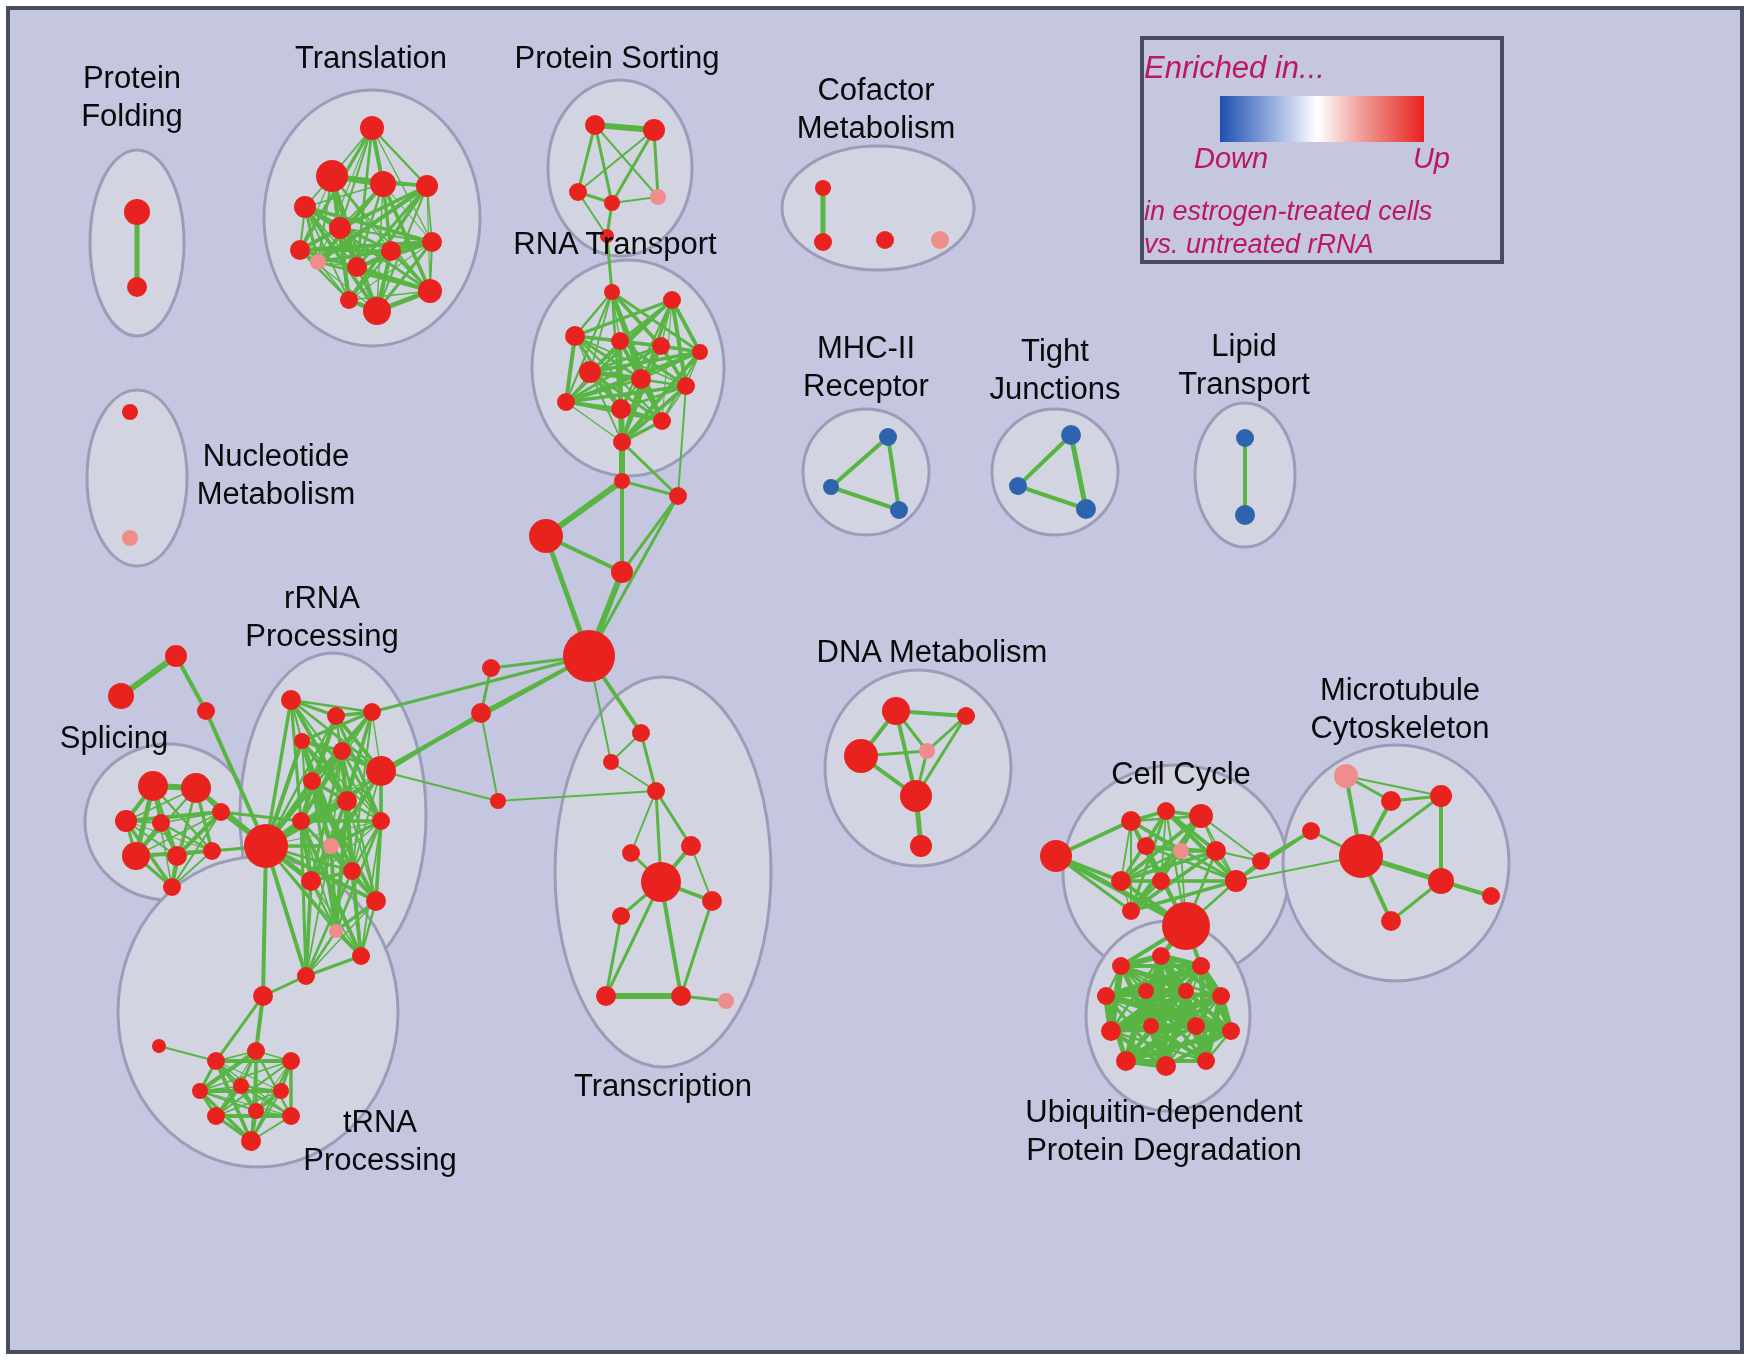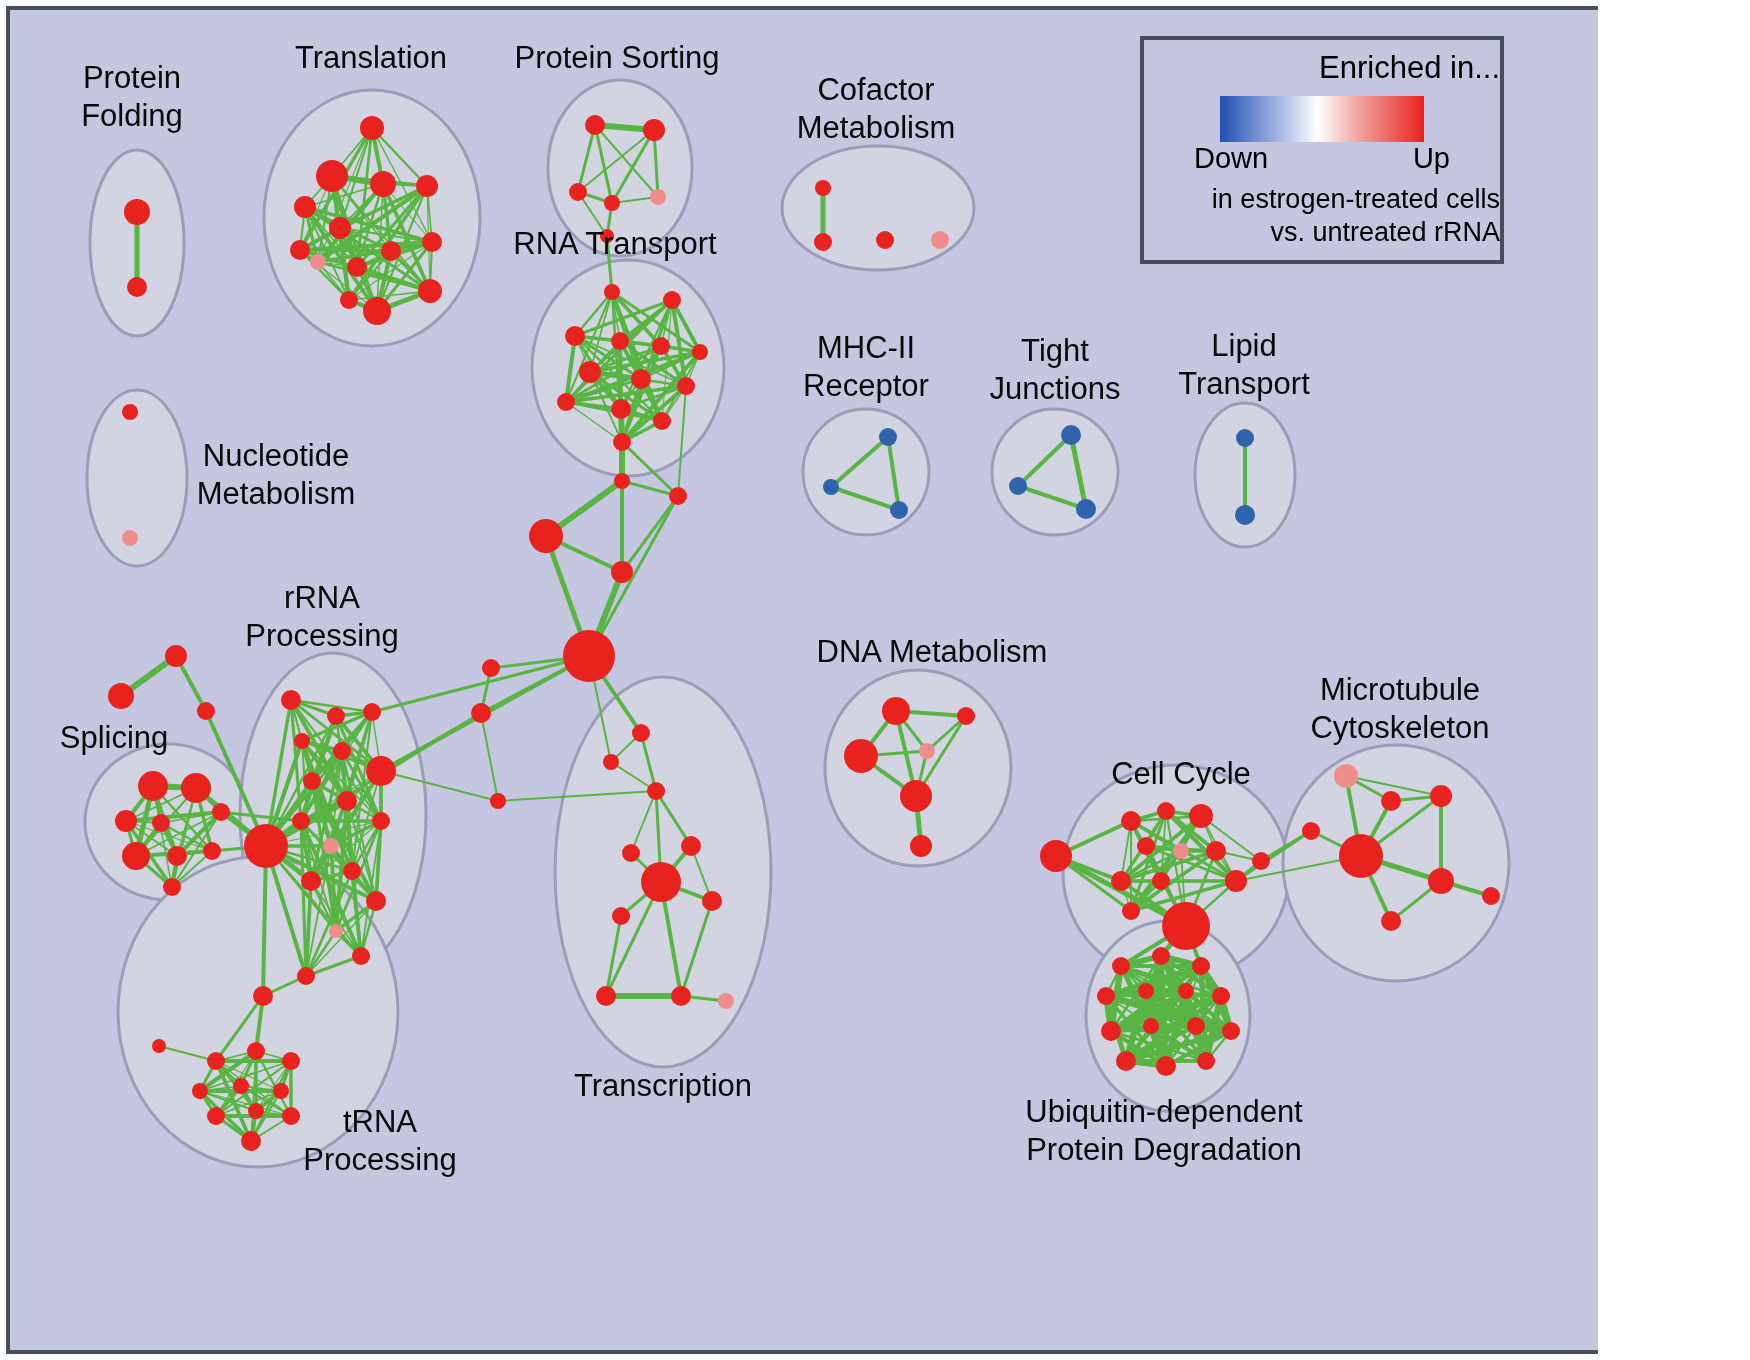--- a/index.html
+++ b/index.html
@@ -1,25 +1,25 @@
 <!DOCTYPE html>
 <html><head>
 <meta charset="utf-8">
 <style>
   html,body{margin:0;padding:0;background:#ffffff;}
-  .stage{position:relative;width:1598px;height:1360px;font-family:"Liberation Sans",sans-serif;overflow:hidden;}
+  .stage{position:relative;width:1750px;height:1360px;font-family:"Liberation Sans",sans-serif;overflow:hidden;}
   #net{position:absolute;left:0;top:0;}
   #net text{font-family:"Liberation Sans",sans-serif;}
   .legend{position:absolute;left:1140px;top:36px;width:364px;height:228px;
-          border:4px solid #474c5e;box-sizing:border-box;text-align:right;color:#000000;}
+          border:4px solid #474c5e;box-sizing:border-box;text-align:left;color:#be185d;font-style:italic;}
   .legend-title{font-size:31px;margin-top:10px;}
   .legend-bar{width:204px;height:46px;margin:10px auto 0;}
   .legend-row{display:flex;justify-content:space-between;width:256px;margin:0 auto 0;font-size:29px;}
   .legend-caption{font-size:27px;line-height:33px;}
-  .legend-caption.first{margin-top:8px;}
+  .legend-caption.first{margin-top:20px;}
 </style>
 </head>
 <body>
 
 <div class="stage">
   <svg id="net" width="1750" height="1360" viewBox="0 0 1750 1360">
       <rect x="0" y="0" width="1750" height="1360" fill="#ffffff"></rect>
       <rect x="8" y="8" width="1734" height="1344" fill="#c5c6e0" stroke="#474c5e" stroke-width="4"></rect>
       <g>
         <ellipse cx="137" cy="243" rx="47" ry="93" fill="#d3d4e1" stroke="#9b9cba" stroke-width="3"></ellipse>

